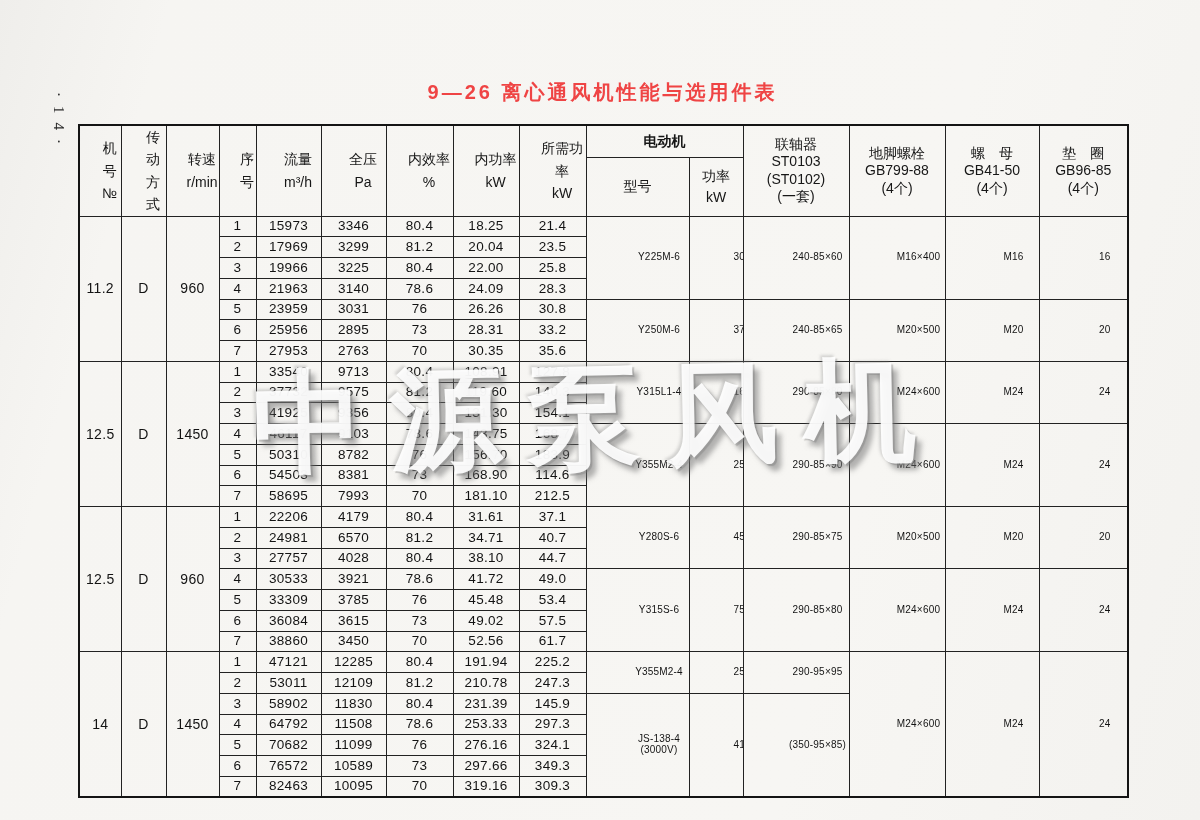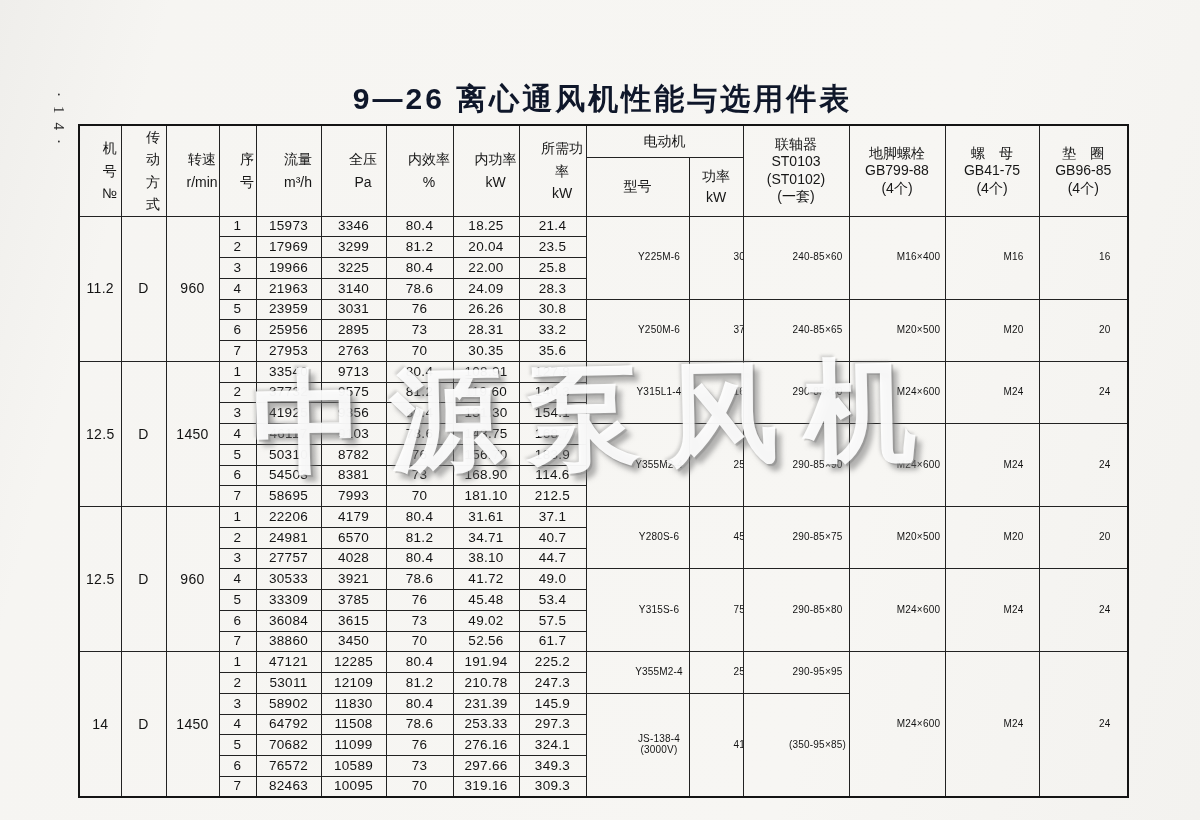--- a/index.html
+++ b/index.html
@@ -16,38 +16,38 @@
   .page-num {
     position:absolute; left:50px; top:92px;
     writing-mode:vertical-rl;
     font-size:15px; letter-spacing:9px; color:#2a2a2a;
     font-family:"Liberation Serif", serif;
   }
 
   .title {
     position:absolute; top:79px; left:78px; width:1049px;
     margin:0; text-align:center;
-    font-size:30px; font-weight:bold; letter-spacing:3px; color:#0f172a;
+    font-size:20px; font-weight:bold; letter-spacing:3px; color:#ef4444;
   }
 
   table.main {
     position:absolute; left:78px; top:124px;
     width:1049px; border-collapse:collapse; table-layout:fixed;
     border:2px solid #141414;
   }
   th, td {
     border:1px solid #222;
     text-align:center; vertical-align:middle;
     padding:0 1px; overflow:hidden;
   }
   thead th { font-weight:normal; color:#161616; }
   thead .r1 th { font-size:14px; }
   .hdr-2l { font-size:14px; line-height:1.6;padding-left:20px; }
   .hdr-sub { font-size:13px; line-height:1.25; }
-  .h-motor-group { height:26px; font-size:14px; }
+  .h-motor-group { height:26px; font-size:14px;font-weight:bold; }
   .h-motor-sub { height:46px; font-size:14px; line-height:1.5; }
 
   tbody tr { height:20.75px; }
   tbody td { font-size:13.5px; line-height:1.05; color:#131313; letter-spacing:0.3px; }
   td.group-cell { font-size:14px;margin-left:14px; }
   td.block-cell { font-size:10px; white-space:pre-line; letter-spacing:0.2px;padding-left:44px; }
 
   .watermark {
     position:absolute; left:252px; top:342px;
     font-size:112px; font-weight:bold; white-space:nowrap;
@@ -133,21 +133,21 @@
           <div>(ST0102)</div>
           <div>(一套)</div>
         </th>
         <th rowspan="2" class="hdr-sub">
           <div>地脚螺栓</div>
           <div>GB799-88</div>
           <div>(4个)</div>
         </th>
         <th rowspan="2" class="hdr-sub">
           <div>螺　母</div>
-          <div>GB41-75</div>
+          <div>GB41-50</div>
           <div>(4个)</div>
         </th>
         <th rowspan="2" class="hdr-sub">
           <div>垫　圈</div>
           <div>GB96-85</div>
           <div>(4个)</div>
         </th>
       </tr>
       <tr>
         <th class="h-motor-sub">型号</th>

